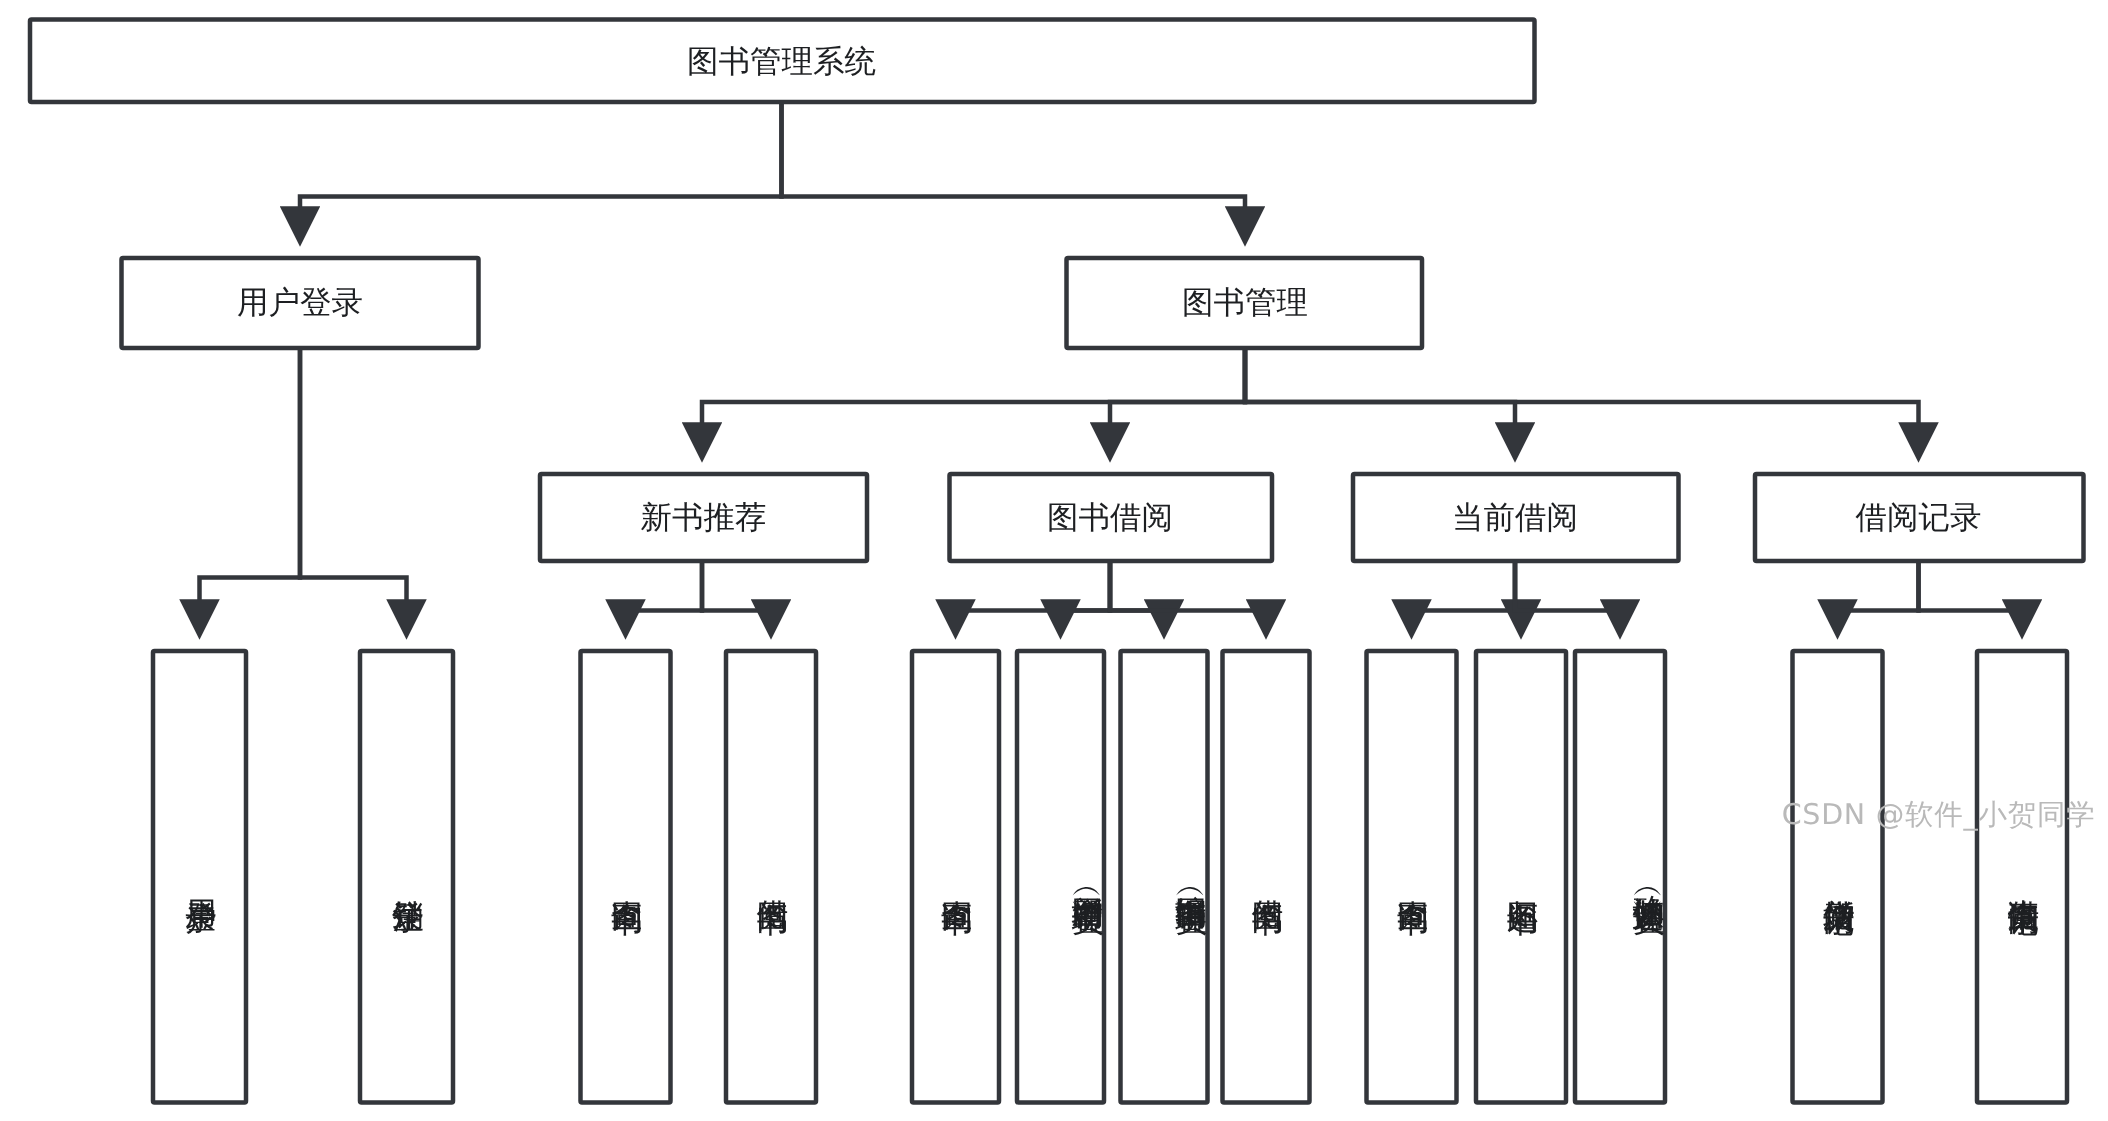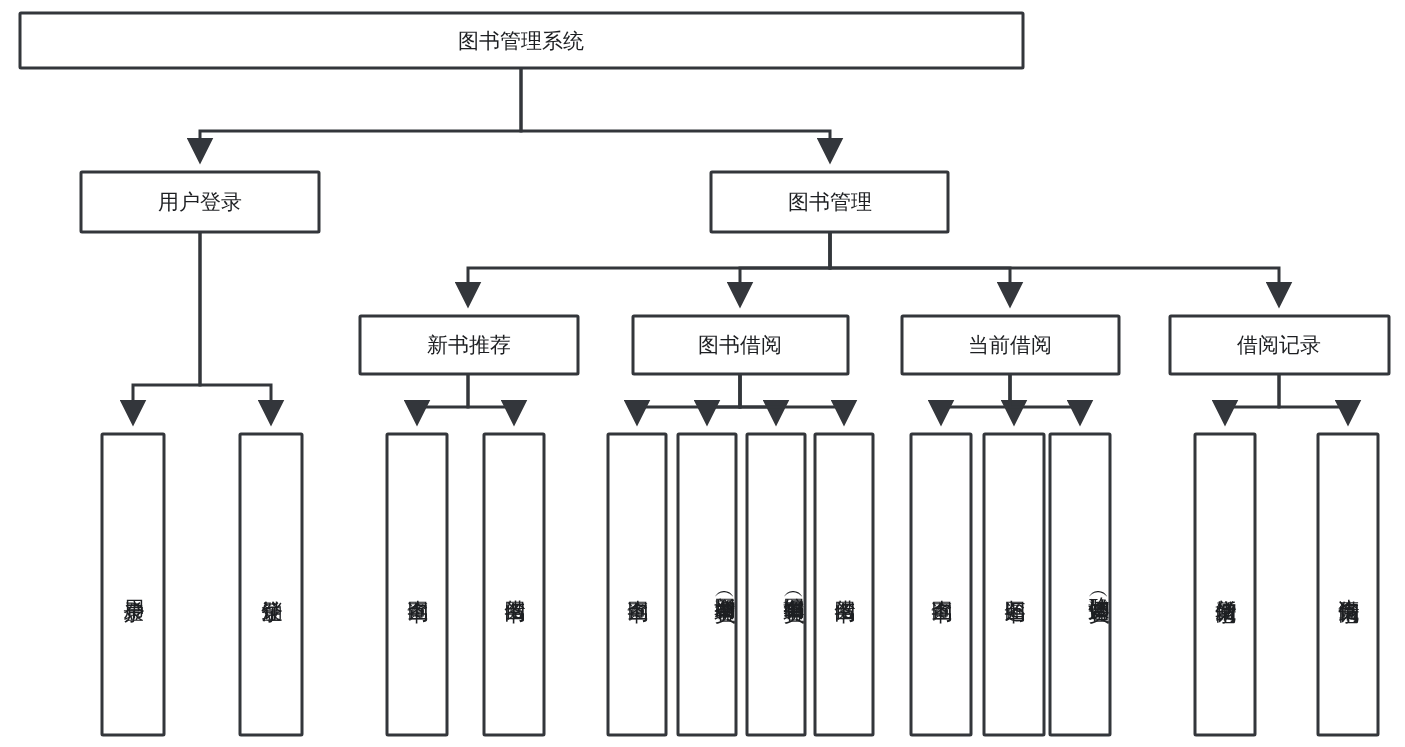--- a/index.html
+++ b/index.html
@@ -214,13 +214,14 @@
       <div class="leaf-text" style="left: 678px; top: 442px; width: 58px; height: 285px;">新增图书（管理员）</div>
       <div class="leaf-text" style="left: 747px; top: 442px; width: 58px; height: 285px;">编辑图书（管理员）</div>
       <div class="leaf-text center-v" style="left: 815px; top: 442px; width: 58px; height: 285px;">借阅图书</div>
       <div class="leaf-text center-v" style="left: 911px; top: 442px; width: 60px; height: 285px;">查询图书</div>
       <div class="leaf-text center-v" style="left: 984px; top: 442px; width: 60px; height: 285px;">归还图书</div>
       <div class="leaf-text" style="left: 1050px; top: 442px; width: 60px; height: 285px;">确认归还（管理员）</div>
       <div class="leaf-text center-v" style="left: 1195px; top: 442px; width: 60px; height: 285px;">新增借阅记录</div>
       <div class="leaf-text center-v" style="left: 1318px; top: 442px; width: 60px; height: 285px;">查询借阅记录</div>
     </div>
 
+  <div class="watermark">CSDN @软件_小贺同学</div>
 </div>
 
 </body></html>

